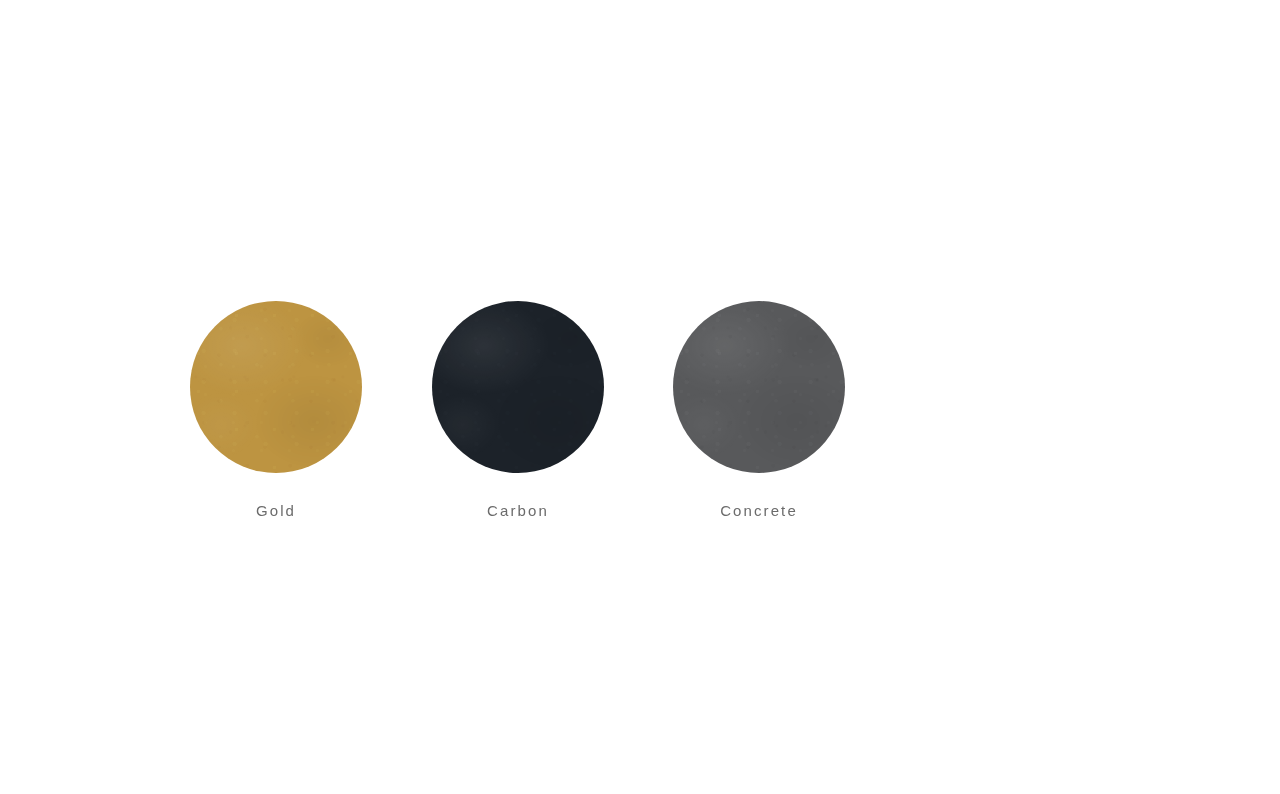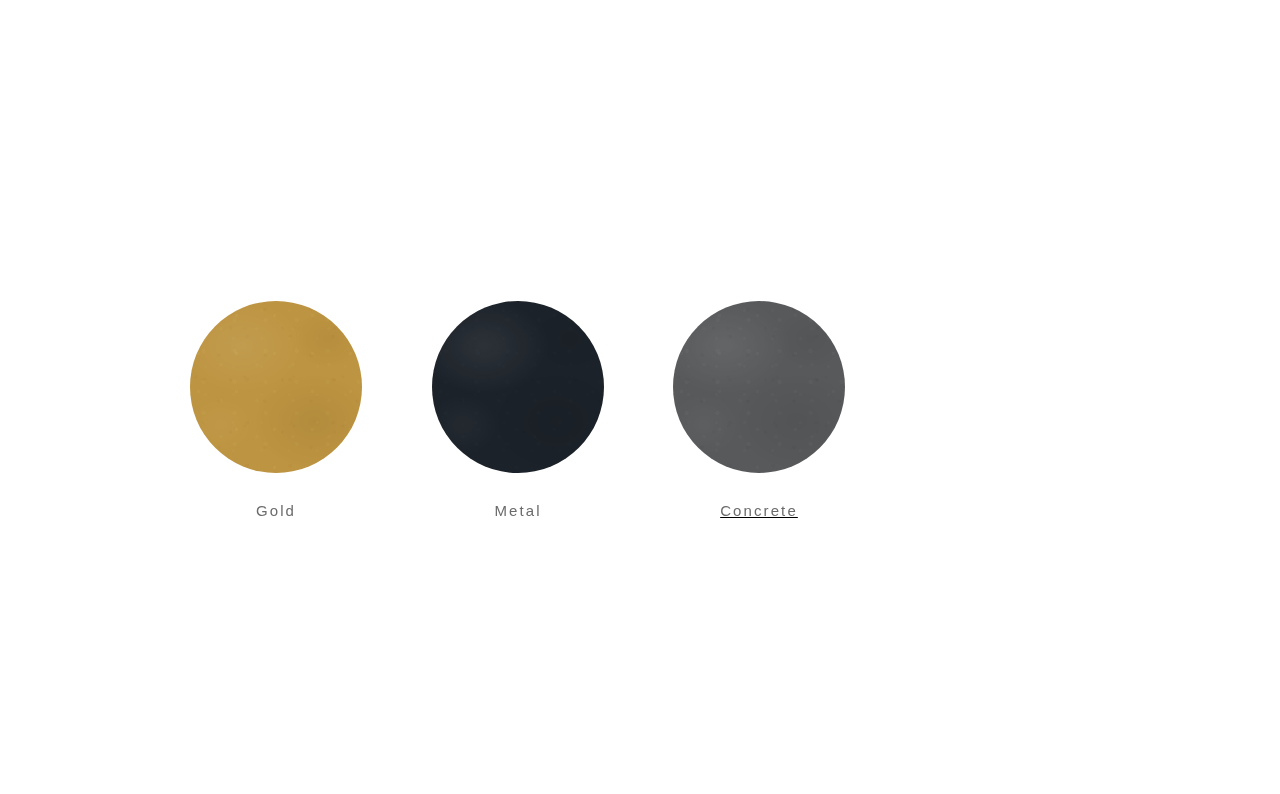--- a/index.html
+++ b/index.html
@@ -88,19 +88,19 @@
 </head>
 <body style="background: rgb(255, 255, 255);">
 
 <div id="swatch-board">
     <div class="swatch" style="left: 190px; top: 285px; width: 172px;">
       <div class="swatch-disc" style="width: 172px; height: 172px; background-color: rgb(189, 148, 65);"></div>
       <div class="swatch-label">Gold</div>
     </div>
     <div class="swatch" style="left: 432px; top: 285px; width: 172px;">
       <div class="swatch-disc" style="width: 172px; height: 172px; background-color: rgb(28, 34, 41);"></div>
-      <div class="swatch-label">Metal</div>
+      <div class="swatch-label">Carbon</div>
     </div>
-    <div class="swatch" style="left: 673px; top: 285px; width: 172px; text-decoration: underline;">
+    <div class="swatch" style="left: 673px; top: 285px; width: 172px;">
       <div class="swatch-disc" style="width: 172px; height: 172px; background-color: rgb(88, 89, 91);"></div>
       <div class="swatch-label">Concrete</div>
     </div>
   </div>
 
 </body></html>

